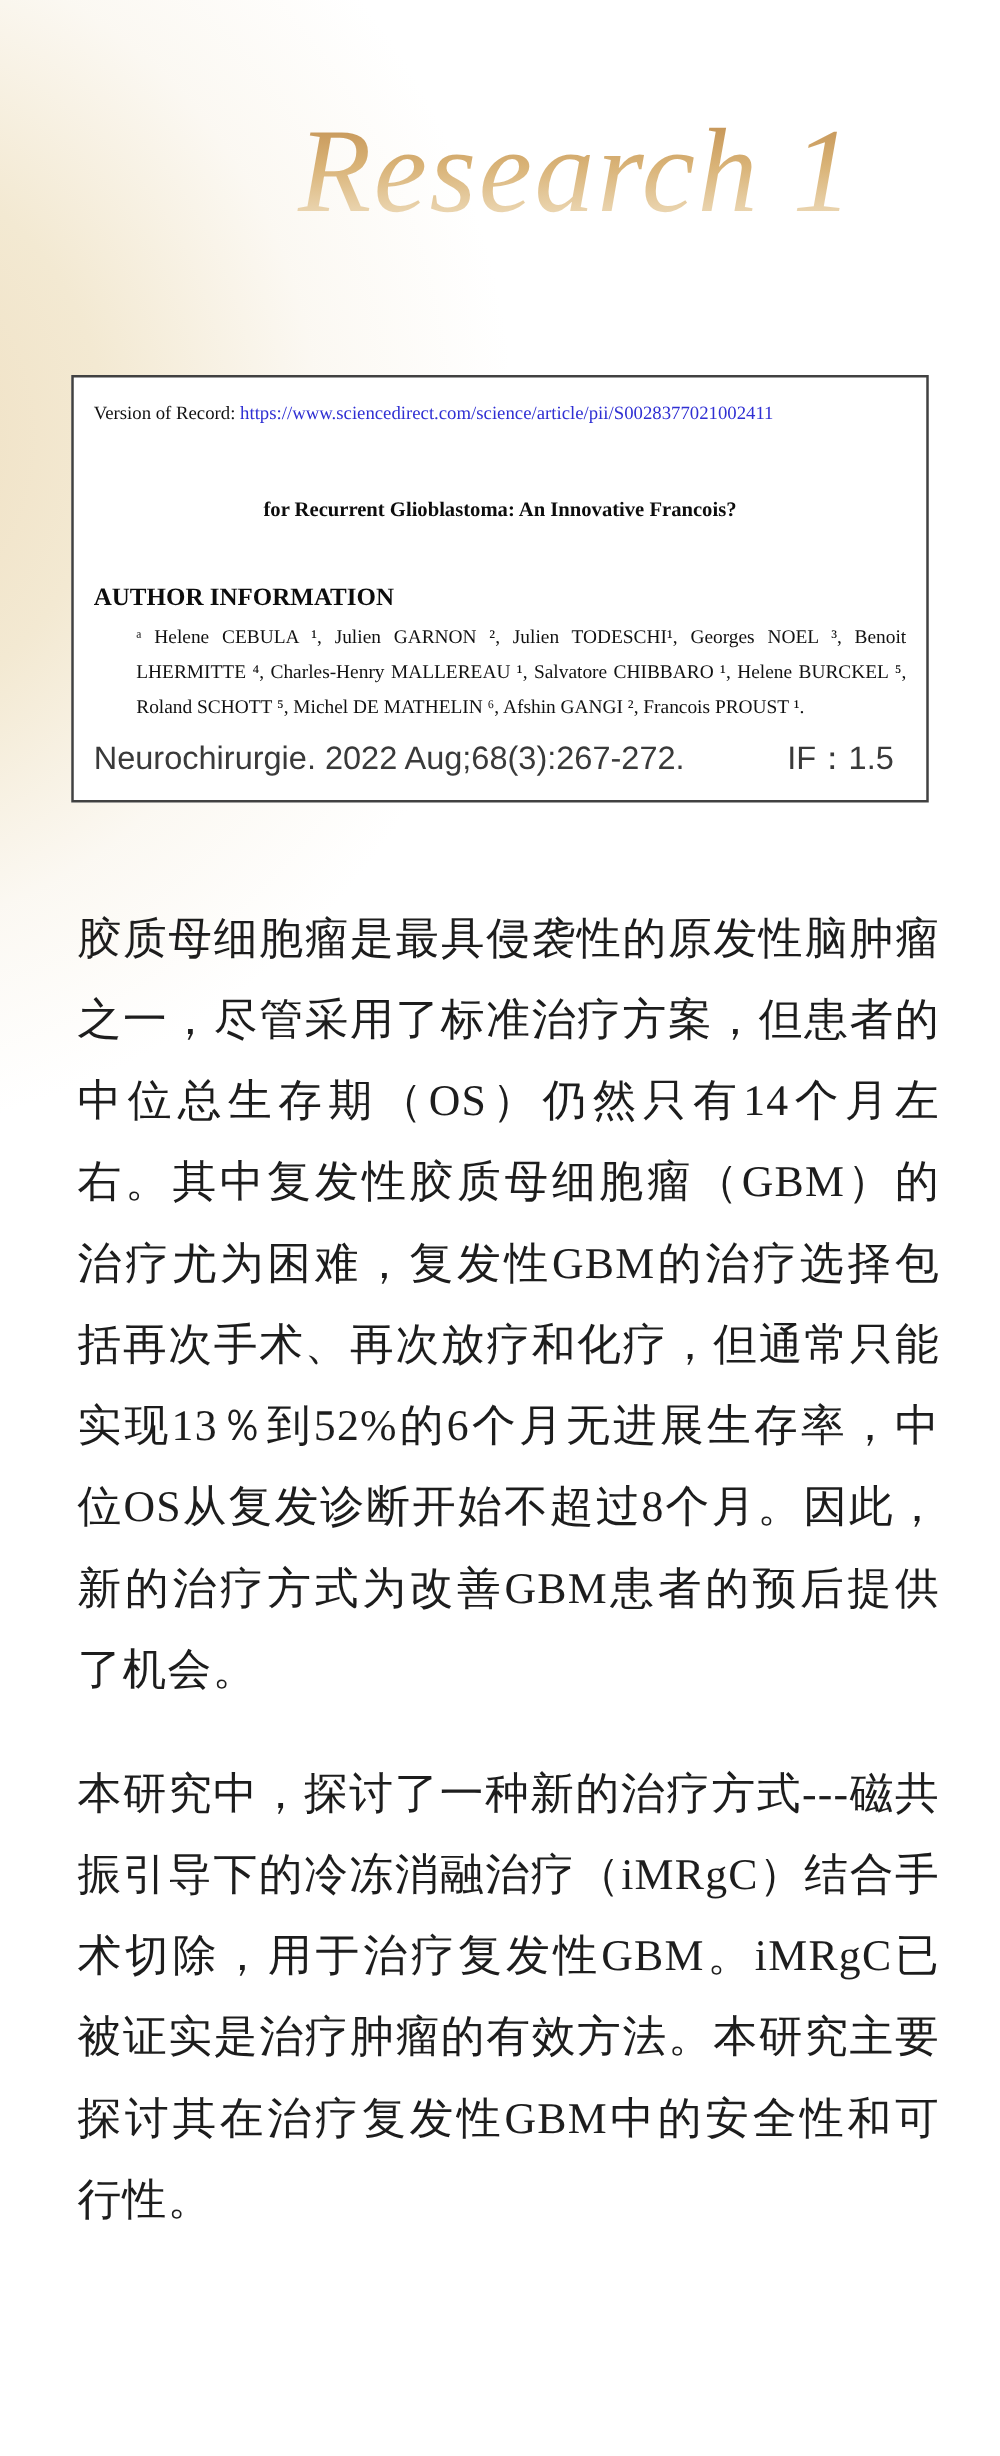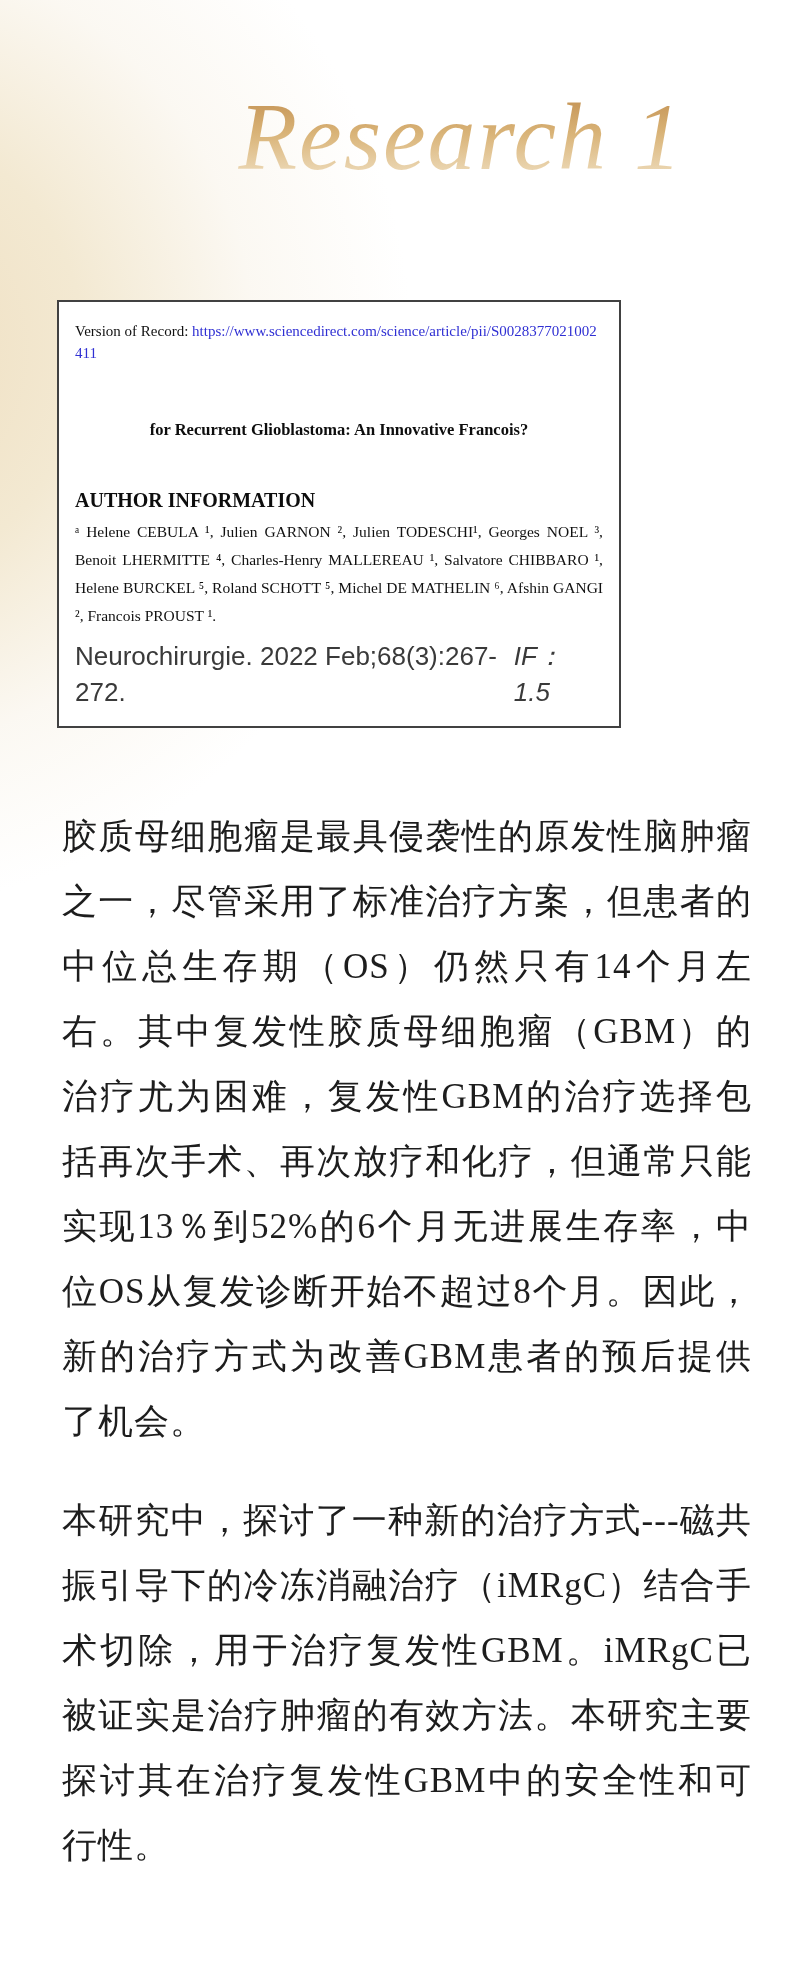--- a/index.html
+++ b/index.html
@@ -49,21 +49,21 @@
     font-size: 80px;
     line-height: 72px;
     letter-spacing: 8px;
     color: var(--heading-black, #262626);
     margin-top: 14px;
     margin-right: 46px;
   }
 
   
   .citation-card {
-    width: 564px;
+    width: 686px;
     margin: 122px 0 0 57px;
     border: 2px solid var(--card-border, #414141);
     background: #ffffff;
     padding: 18px 16px 16px 16px;
   }
   .meta-line {
     font-size: 15px;
     line-height: 22px;
     color: #111111;
     word-break: break-all;
@@ -87,32 +87,33 @@
     font-size: 20px;
     line-height: 20px;
     color: #0d0d0d;
   }
   .authors {
     margin-top: 8px;
     font-size: 15.5px;
     line-height: 28px;
     text-align: justify;
     color: #111111;
+    margin-left: 34px;
   }
   .journal-row {
     margin-top: 8px;
     display: flex;
     justify-content: space-between;
     align-items: baseline;
     font-family: "Liberation Sans", "DejaVu Sans", sans-serif;
     font-size: 26px;
     line-height: 36px;
     color: #3a3a3a;
   }
-  .journal-row .if { padding-right: 10px; font-style: italic; }
+  .journal-row .if { padding-right: 10px; }
 
   
   .article { padding: 0 48px 0 50px; }
   .body-zh {
     font-family: Liberation Serif, serif;
     font-size: 35px;
     line-height: 65px;
     letter-spacing: 1px;
     text-align: justify;
     color: var(--body-text, #1d1d1d);
@@ -138,21 +139,21 @@
     <h2 class="paper-title">
       <br>
       <span>for Recurrent Glioblastoma: An Innovative Francois?</span>
     </h2>
 
     <h3 class="author-heading">AUTHOR INFORMATION</h3>
 
     <p class="authors">ᵃ Helene CEBULA ¹, Julien GARNON ², Julien TODESCHI¹, Georges NOEL ³, Benoit LHERMITTE ⁴, Charles-Henry MALLEREAU ¹, Salvatore CHIBBARO ¹, Helene BURCKEL ⁵, Roland SCHOTT ⁵, Michel DE MATHELIN ⁶, Afshin GANGI ², Francois PROUST ¹.</p>
 
     <div class="journal-row">
-      <span>Neurochirurgie. 2022 Feb;68(3):267-272.</span>
+      <span>Neurochirurgie. 2022 Aug;68(3):267-272.</span>
       <span class="if">IF：1.5</span>
     </div>
   </section>
 
   <article class="article">
     <p class="body-zh first">胶质母细胞瘤是最具侵袭性的原发性脑肿瘤之一，尽管采用了标准治疗方案，但患者的中位总生存期（OS）仍然只有14个月左右。其中复发性胶质母细胞瘤（GBM）的治疗尤为困难，复发性GBM的治疗选择包括再次手术、再次放疗和化疗，但通常只能实现13％到52%的6个月无进展生存率，中位OS从复发诊断开始不超过8个月。因此，新的治疗方式为改善GBM患者的预后提供了机会。</p>
     <p class="body-zh">本研究中，探讨了一种新的治疗方式---磁共振引导下的冷冻消融治疗（iMRgC）结合手术切除，用于治疗复发性GBM。iMRgC已被证实是治疗肿瘤的有效方法。本研究主要探讨其在治疗复发性GBM中的安全性和可行性。</p>
   </article>
 
 </div>

